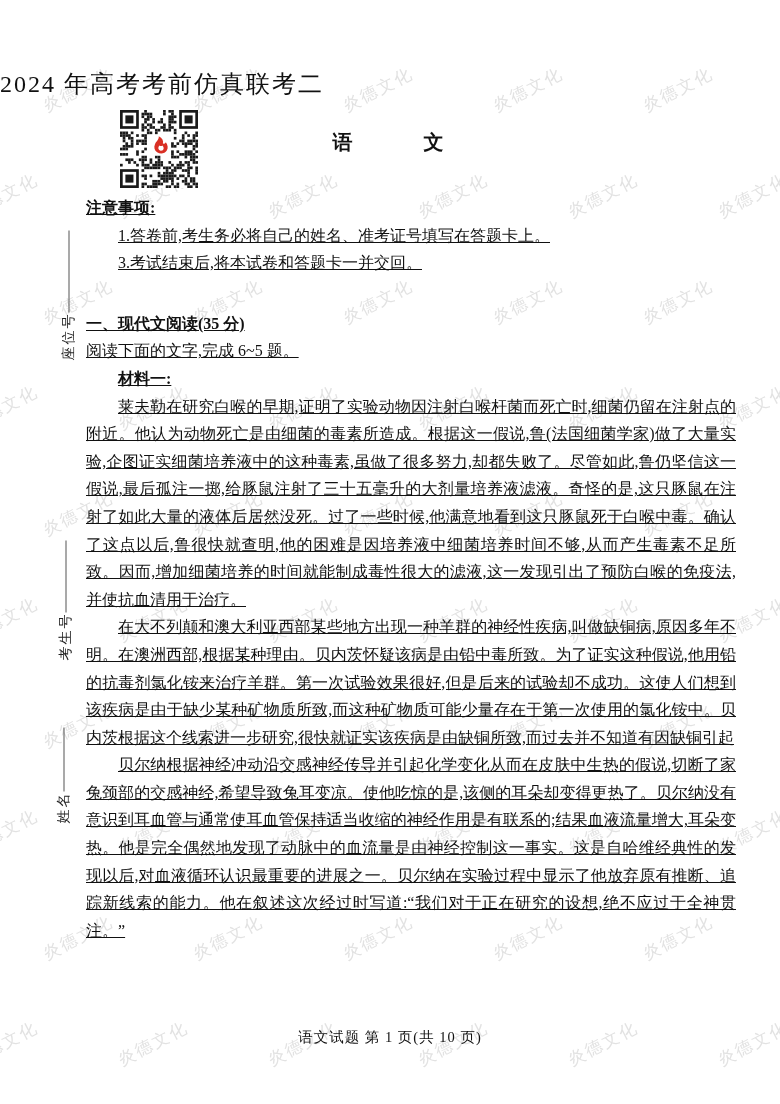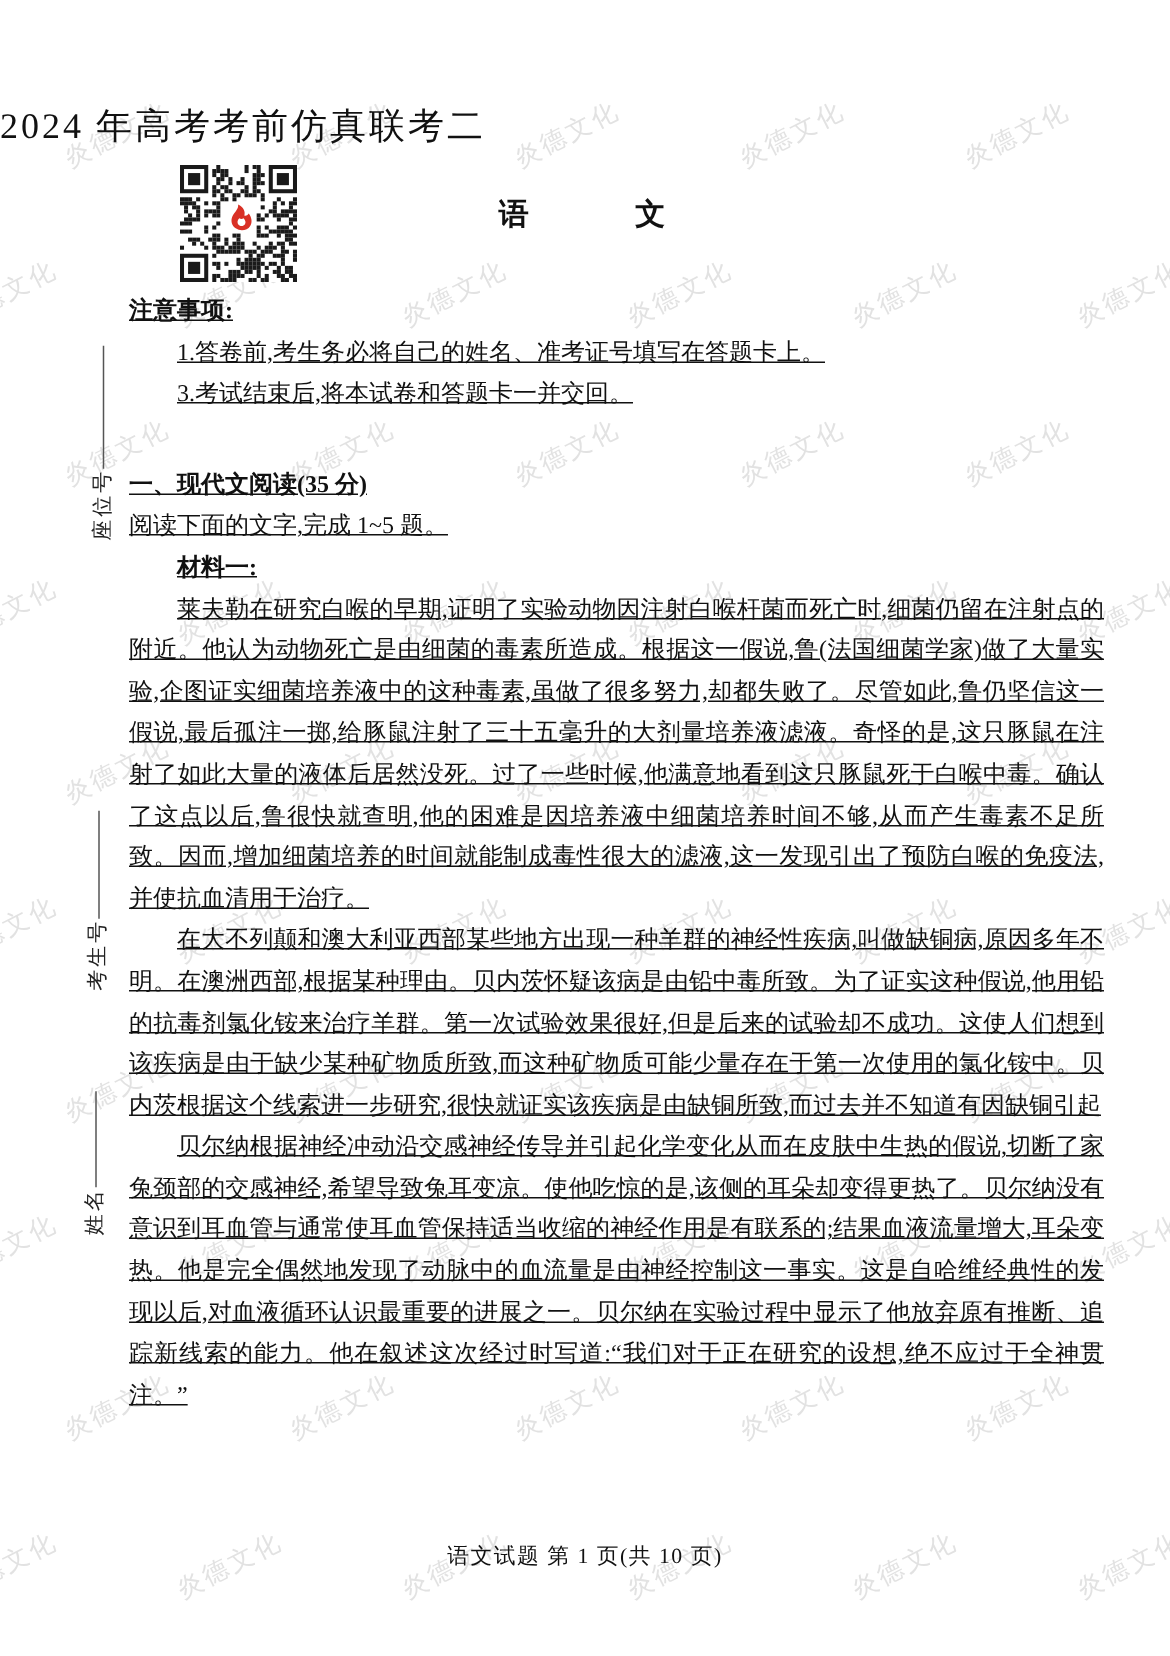--- a/index.html
+++ b/index.html
@@ -415,21 +415,21 @@
 
   <div class="content">
     <section class="notice">
       <p class="bold">注意事项:</p>
       <p class="indent">1.答卷前,考生务必将自己的姓名、准考证号填写在答题卡上。</p>
       <p class="indent">3.考试结束后,将本试卷和答题卡一并交回。</p>
     </section>
 
     <section class="reading">
       <p class="bold">一、现代文阅读(35 分)</p>
-      <p>阅读下面的文字,完成 1~5 题。</p>
+      <p>阅读下面的文字,完成 6~5 题。</p>
       <p class="bold indent">材料一:</p>
       <p class="indent">莱夫勒在研究白喉的早期,证明了实验动物因注射白喉杆菌而死亡时,细菌仍留在注射点的附近。他认为动物死亡是由细菌的毒素所造成。根据这一假说,鲁(法国细菌学家)做了大量实验,企图证实细菌培养液中的这种毒素,虽做了很多努力,却都失败了。尽管如此,鲁仍坚信这一假说,最后孤注一掷,给豚鼠注射了三十五毫升的大剂量培养液滤液。奇怪的是,这只豚鼠在注射了如此大量的液体后居然没死。过了一些时候,他满意地看到这只豚鼠死于白喉中毒。确认了这点以后,鲁很快就查明,他的困难是因培养液中细菌培养时间不够,从而产生毒素不足所致。因而,增加细菌培养的时间就能制成毒性很大的滤液,这一发现引出了预防白喉的免疫法,并使抗血清用于治疗。</p>
       <p class="indent">在大不列颠和澳大利亚西部某些地方出现一种羊群的神经性疾病,叫做缺铜病,原因多年不明。在澳洲西部,根据某种理由。贝内茨怀疑该病是由铅中毒所致。为了证实这种假说,他用铅的抗毒剂氯化铵来治疗羊群。第一次试验效果很好,但是后来的试验却不成功。这使人们想到该疾病是由于缺少某种矿物质所致,而这种矿物质可能少量存在于第一次使用的氯化铵中。贝内茨根据这个线索进一步研究,很快就证实该疾病是由缺铜所致,而过去并不知道有因缺铜引起</p>
       <p class="indent">贝尔纳根据神经冲动沿交感神经传导并引起化学变化从而在皮肤中生热的假说,切断了家兔颈部的交感神经,希望导致兔耳变凉。使他吃惊的是,该侧的耳朵却变得更热了。贝尔纳没有意识到耳血管与通常使耳血管保持适当收缩的神经作用是有联系的;结果血液流量增大,耳朵变热。他是完全偶然地发现了动脉中的血流量是由神经控制这一事实。这是自哈维经典性的发现以后,对血液循环认识最重要的进展之一。贝尔纳在实验过程中显示了他放弃原有推断、追踪新线索的能力。他在叙述这次经过时写道:“我们对于正在研究的设想,绝不应过于全神贯注。”</p>
     </section>
   </div>
 
   <div class="page-footer">语文试题 第 1 页(共 10 页)</div>
 
 

